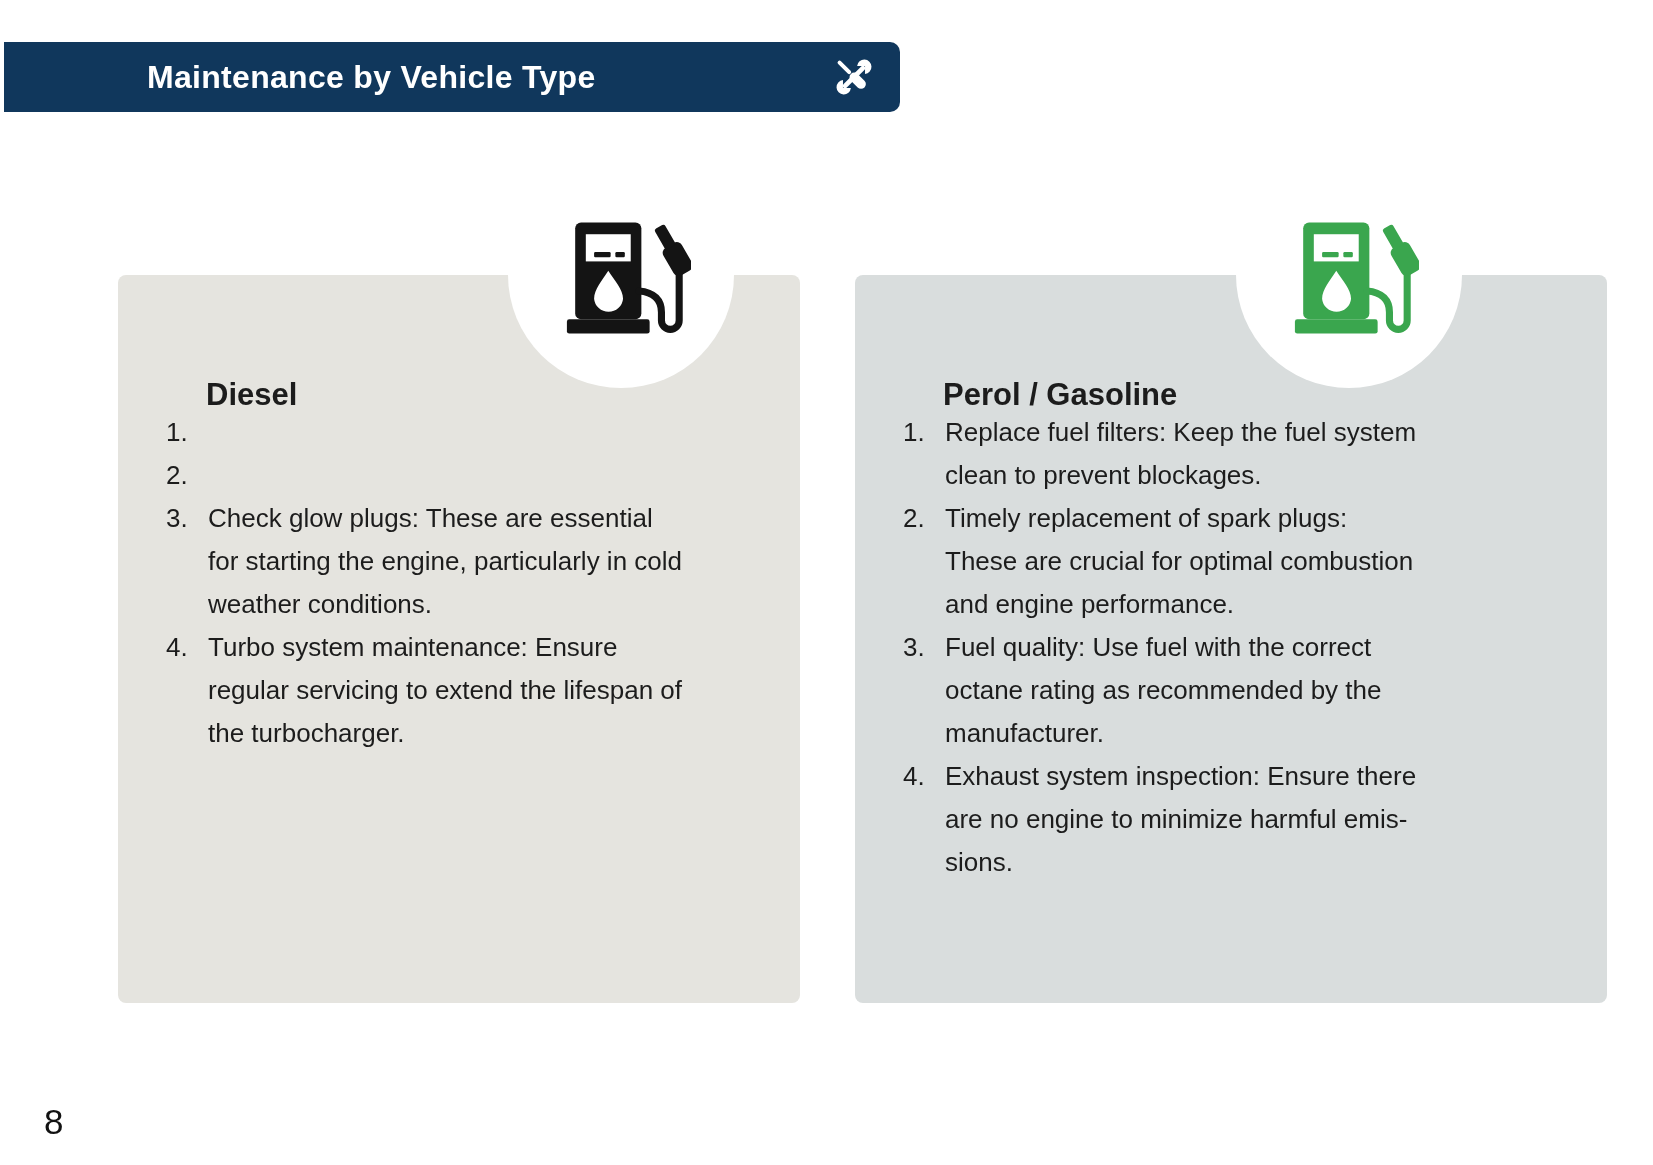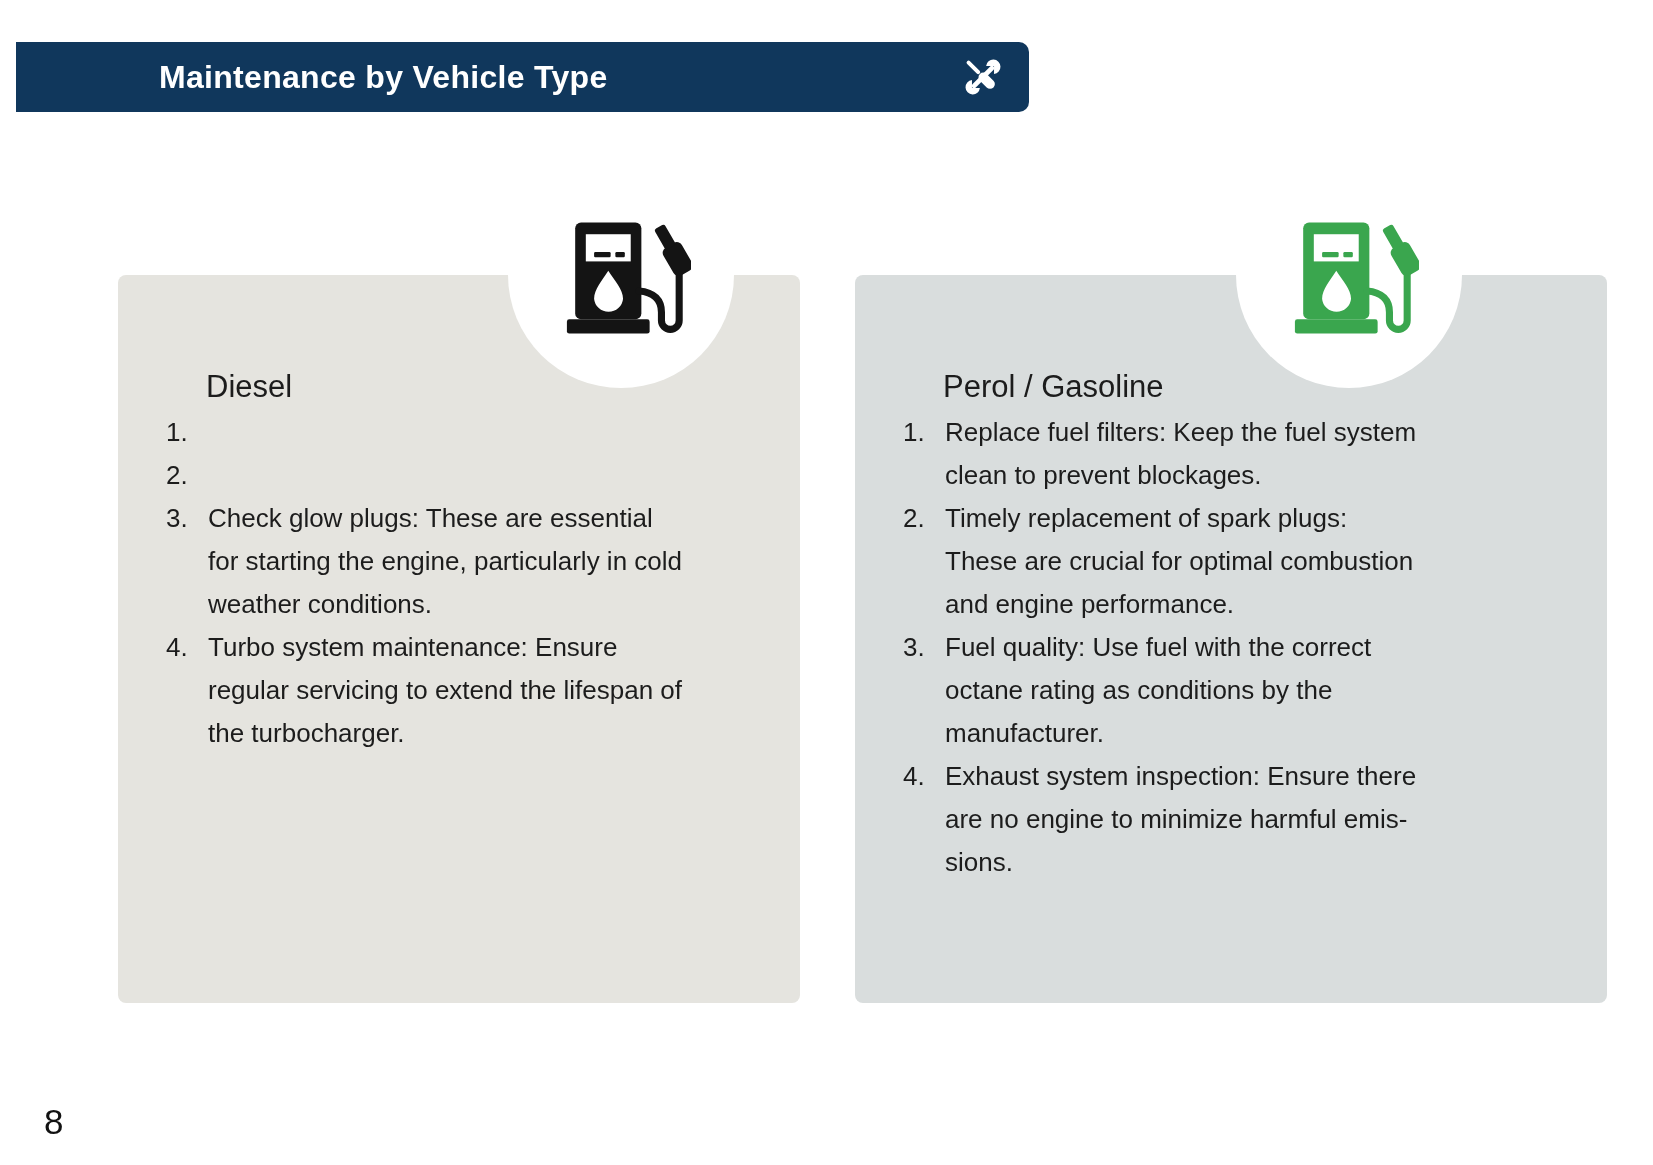--- a/index.html
+++ b/index.html
@@ -3,21 +3,21 @@
 <meta charset="utf-8">
 <style>
   html,body{margin:0;padding:0;background:#fff;}
   .page{
     position:relative;width:1653px;height:1165px;background:#fff;overflow:hidden;
     font-family:"Liberation Sans",sans-serif;color:#1c1c1c;
   }
 
   
   .header-bar{
-    position:absolute;left:16px;top:42px;width:1013px;height:70px;
+    position:absolute;left:4px;top:42px;width:896px;height:70px;
     background:var(--header_bg,#10375c);
     border-radius:0 10px 10px 0;
   }
   .header-title{
     position:absolute;left:143px;top:50%;transform:translateY(-50%);
     font-size:32px;font-weight:bold;color:#fff;white-space:nowrap;letter-spacing:.3px;
   }
   .header-icon{
     position:absolute;right:22px;top:50%;transform:translateY(-50%);
     width:48px;height:48px;
@@ -32,22 +32,22 @@
     position:absolute;top:-113px;width:226px;height:226px;border-radius:50%;background:#fff;
   }
   .card.diesel .notch{left:390px;}
   .card.gasoline .notch{left:381px;}
 
   .pump{position:absolute;top:-55px;width:130px;height:123px;}
   .card.diesel .pump{left:443px;color:var(--diesel_icon,#141414);}
   .card.gasoline .pump{left:434px;color:var(--gasoline_icon,#3aa64e);}
 
   .card-title{
-    position:absolute;left:88px;top:68px;
-    font-size:31px;font-weight:normal;color:#1c1c1c;white-space:nowrap;text-align:center;
+    position:absolute;left:88px;top:76px;
+    font-size:31px;font-weight:bold;color:#1c1c1c;white-space:nowrap;text-align:center;
   }
 
   .list{position:absolute;left:0;right:12px;top:136px;margin:0;padding:0;list-style:none;}
   .item{display:flex;margin:0;}
   .item-number{
     flex:none;width:42px;margin-left:48px;
     font-size:26px;line-height:43px;color:#1c1c1c;
   }
   .item-text{
     flex:1;font-size:26px;line-height:43px;color:#1c1c1c;
@@ -141,21 +141,21 @@
       </li>
       <li class="item">
         <span class="item-number">2.</span>
         <span class="item-text">Timely replacement of spark plugs:
 These are crucial for optimal combustion
 and engine performance.</span>
       </li>
       <li class="item">
         <span class="item-number">3.</span>
         <span class="item-text">Fuel quality: Use fuel with the correct
-octane rating as conditions by the
+octane rating as recommended by the
 manufacturer.</span>
       </li>
       <li class="item">
         <span class="item-number">4.</span>
         <span class="item-text">Exhaust system inspection: Ensure there
 are no engine to minimize harmful emis-
 sions.</span>
       </li>
     </ol>
   </section>

